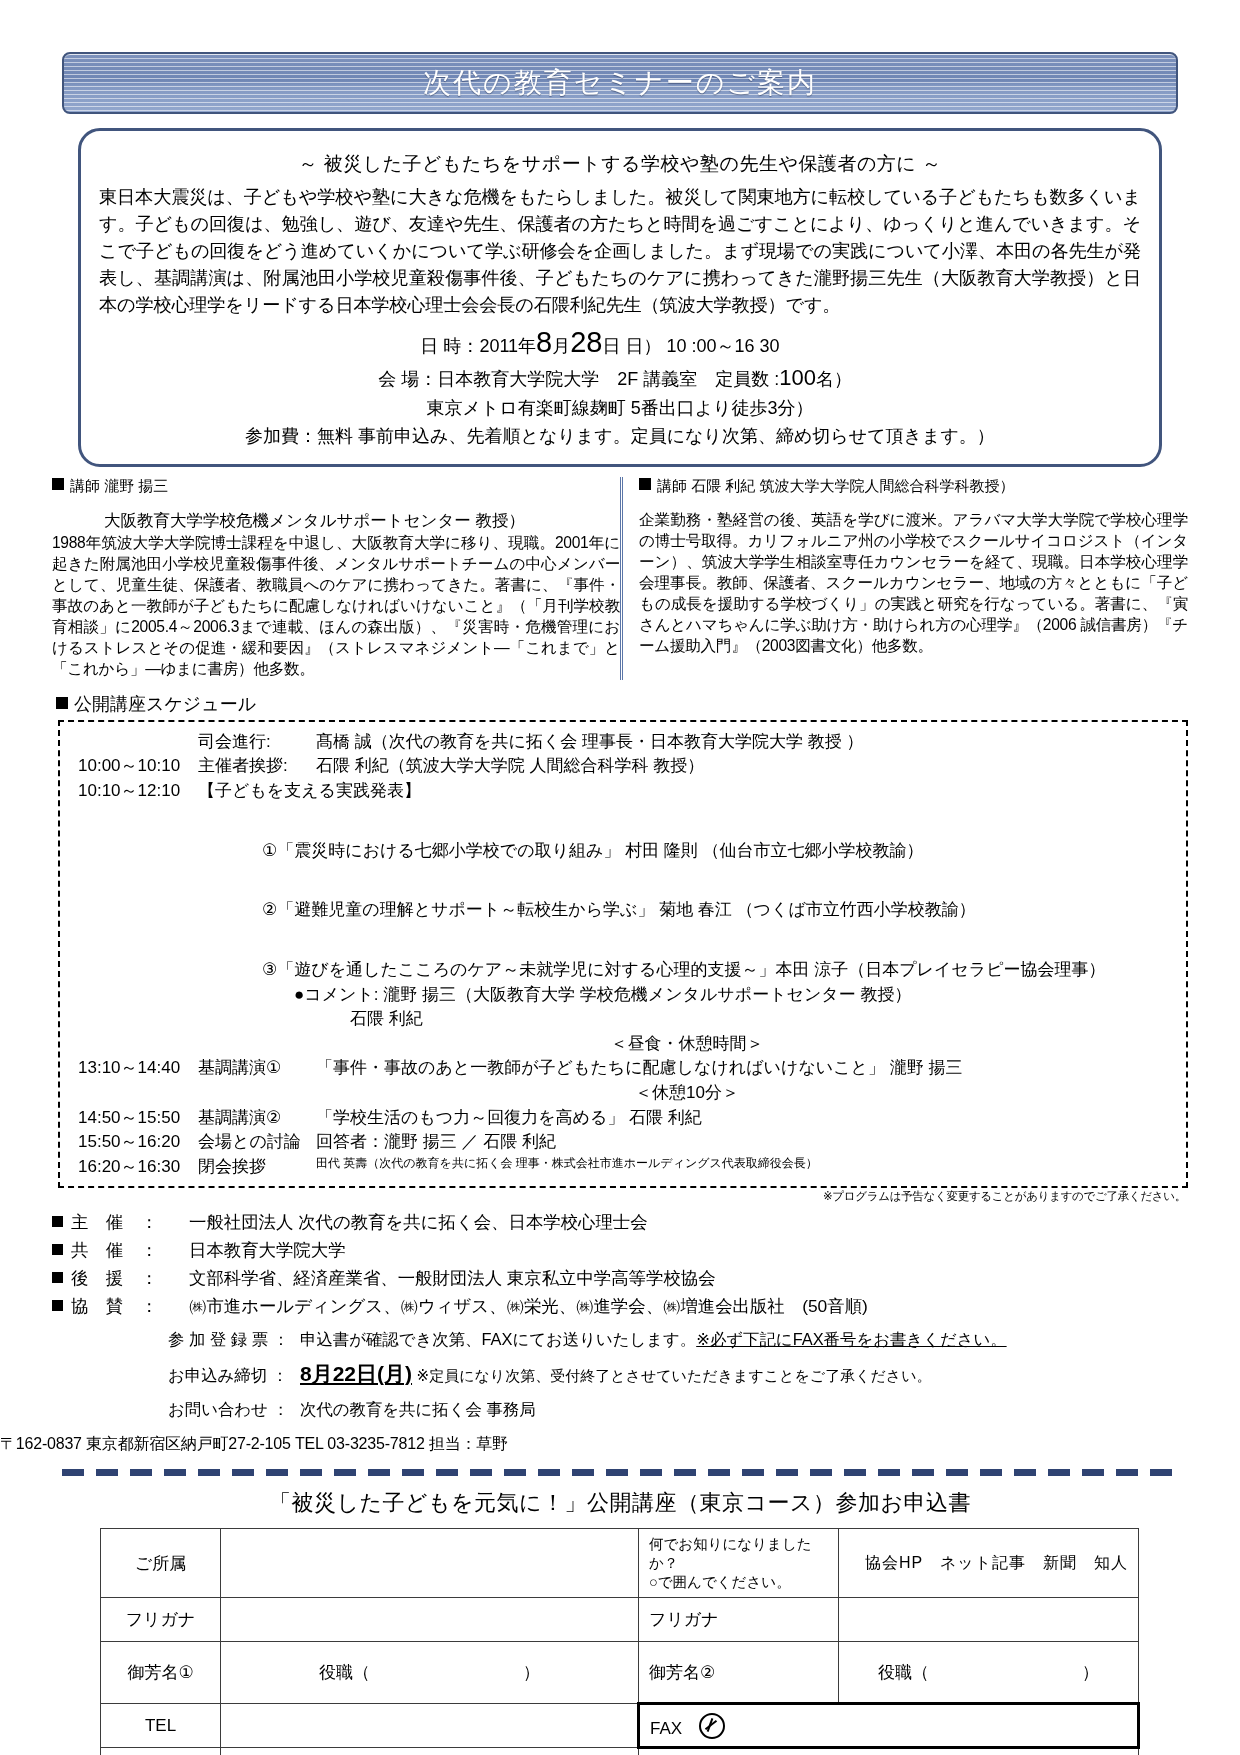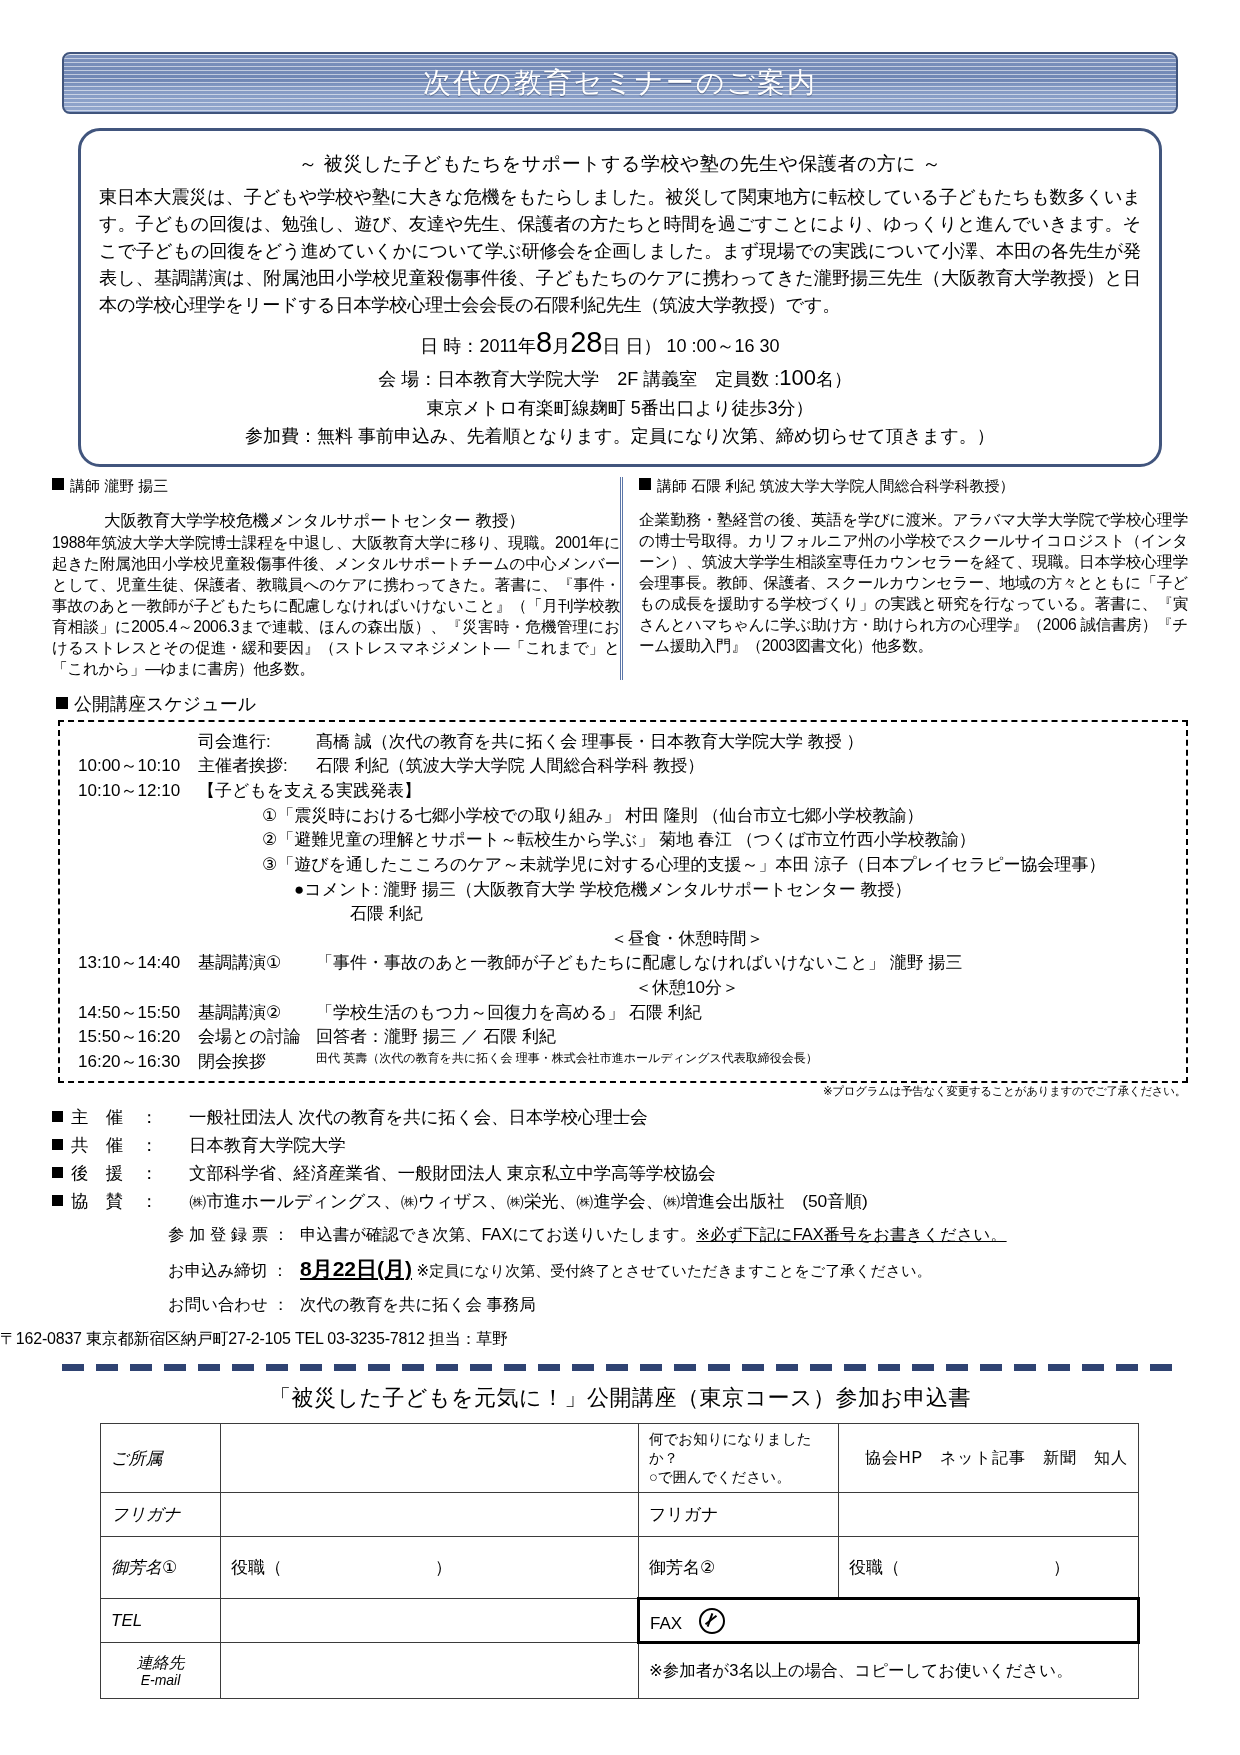--- a/index.html
+++ b/index.html
@@ -169,21 +169,21 @@
     flex: 0 0 128px;
     text-align: left;
     padding-left: 8px;
     box-sizing: border-box;
   }
   .slabel {
     width: 118px;
     flex: 0 0 118px;
   }
   .sdesc { flex: 1 1 auto; }
-  .srow.indent1 .sdesc { padding-left: 64px; }
+  .srow.indent1 .sdesc { padding-left: 64px; margin-top: 35px; }
   .srow.indent2 .sdesc { padding-left: 96px; }
   .srow.center .sdesc { text-align: center; padding-left: 0; }
   .srow.full .sdesc { padding-left: 0; }
   .sched-note {
     text-align: right;
     font-size: 11.5px;
     margin: 1px 54px 0 0;
     letter-spacing: -0.3px;
   }
 
@@ -266,41 +266,41 @@
   }
   table.appform td {
     border: 1px solid #3b3b3b;
     padding: 6px 10px;
     vertical-align: middle;
     height: 44px;
     box-sizing: border-box;
   }
   td.lbl {
     width: 120px;
-    white-space: nowrap;
-    font-style: italic;
+    text-align: center;
+    white-space: nowrap;
   }
   td.lbl2 {
     width: 120px;
     text-align: left;
     padding-left: 14px;
     white-space: nowrap;
   }
   .small-q {
     font-size: 14.5px;
     line-height: 1.3;
   }
   .opt-row {
     font-size: 16px;
     letter-spacing: 1px;
     text-align: right;
     white-space: nowrap;
   }
   .role-cell {
-    text-align: left;
+    text-align: center;
     font-size: 17px;
   }
   td.fax-cell {
     border: 3px solid #000 !important;
   }
   .pen-icon {
     display: inline-block;
     width: 22px;
     height: 22px;
     border: 2px solid #000;

